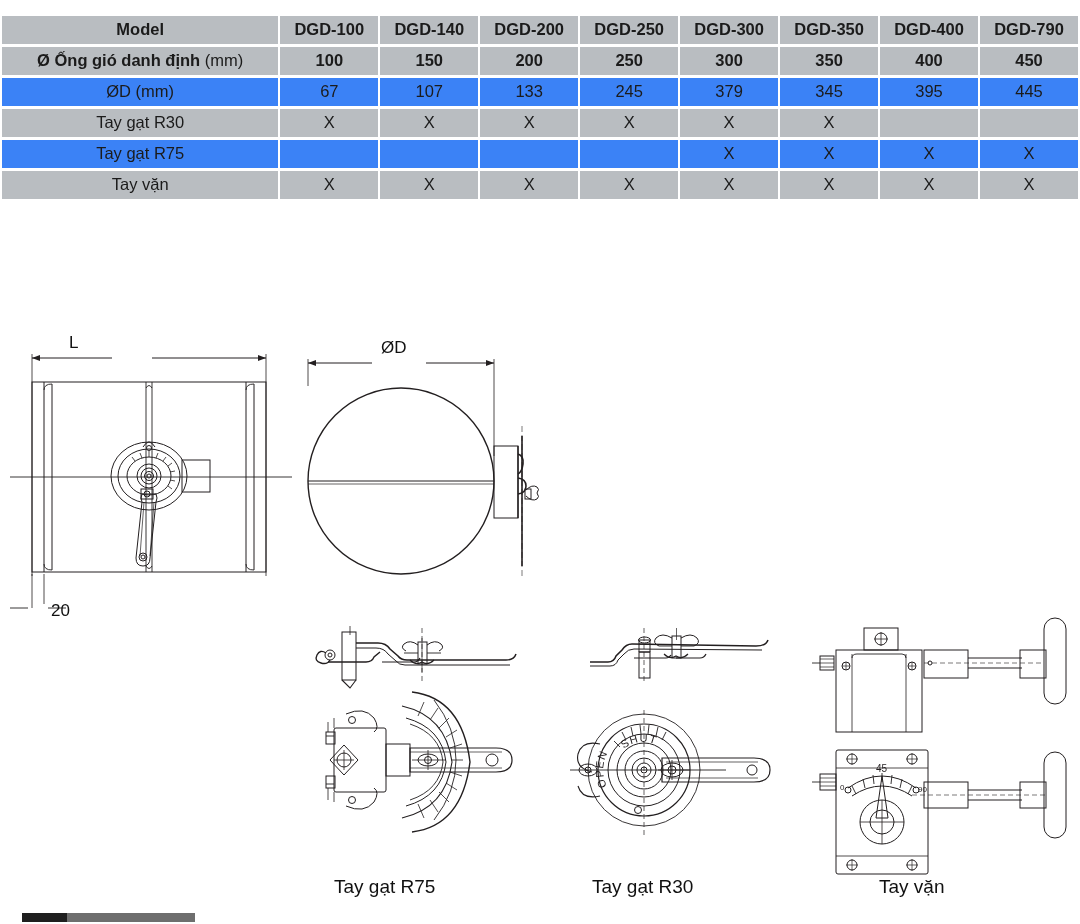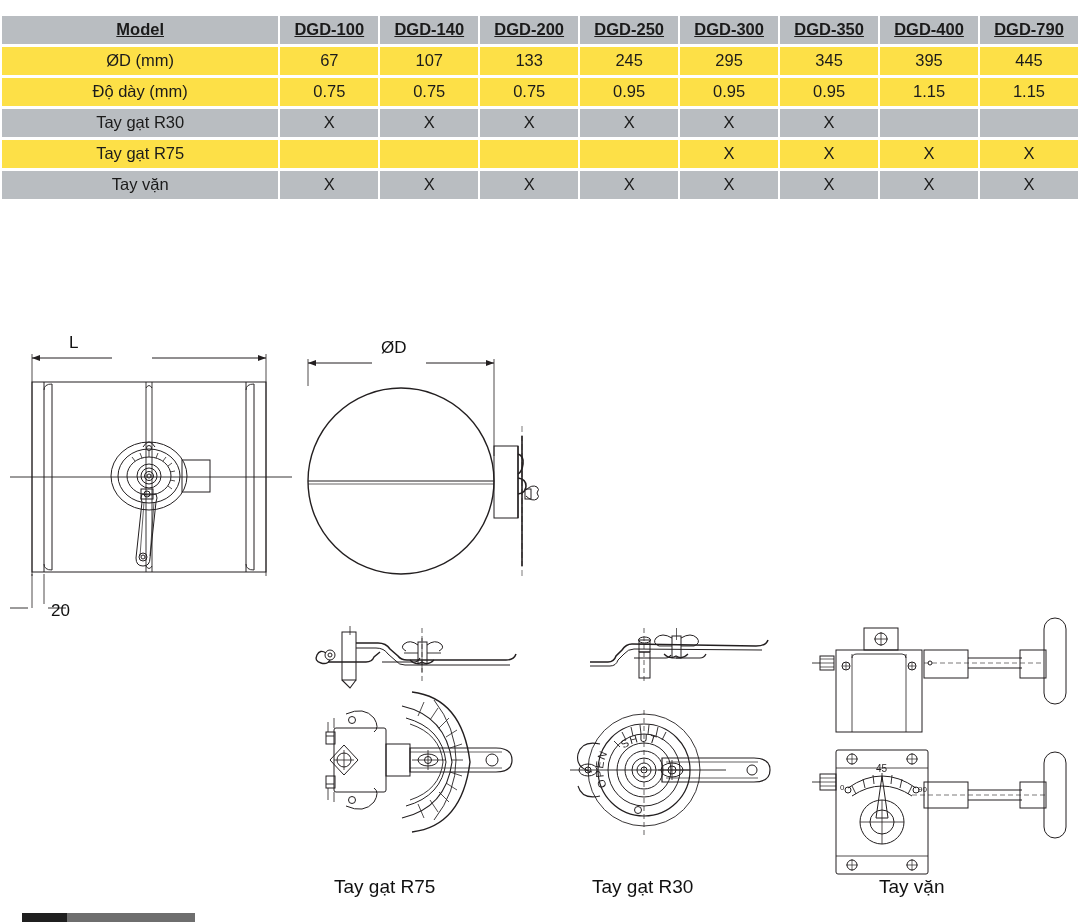--- a/index.html
+++ b/index.html
@@ -24,22 +24,22 @@
     padding:0 2px;
     text-align:center;
     vertical-align:middle;
     font-size:16.5px;
     line-height:1.05;
     white-space:nowrap;
   }
   #spec-table .col-label{width:268px;}
   #spec-table .col-val{width:95px;}
   td.shade{background:#b9bdc1;}
-  td.plain{background:#fde047;}
-  td.bold{font-weight:bold;font-size:17px;text-decoration:underline;}
+  td.plain{background:#3b82f6;}
+  td.bold{font-weight:bold;font-size:17px;}
   .unit{font-weight:normal;}
   .xmark{font-size:17px;}
 
   
   #drawings{
     position:absolute;left:0;top:300px;width:1080px;height:624px;
   }
   .draw-svg{display:block;}
   .cap{
     position:absolute;
@@ -76,40 +76,40 @@
         <td class="shade bold">DGD-100</td>
         <td class="shade bold">DGD-140</td>
         <td class="shade bold">DGD-200</td>
         <td class="shade bold">DGD-250</td>
         <td class="shade bold">DGD-300</td>
         <td class="shade bold">DGD-350</td>
         <td class="shade bold">DGD-400</td>
         <td class="shade bold">DGD-790</td>
       </tr>
       <tr>
+        <td class="shade bold">Ø Ống gió danh định <span class="unit">(mm)</span></td>
+        <td class="shade bold">100</td>
+        <td class="shade bold">150</td>
+        <td class="shade bold">200</td>
+        <td class="shade bold">250</td>
+        <td class="shade bold">300</td>
+        <td class="shade bold">350</td>
+        <td class="shade bold">400</td>
+        <td class="shade bold">450</td>
+      </tr>
+      <tr>
         <td class="plain">ØD (mm)</td>
         <td class="plain">67</td>
         <td class="plain">107</td>
         <td class="plain">133</td>
         <td class="plain">245</td>
-        <td class="plain">295</td>
+        <td class="plain">379</td>
         <td class="plain">345</td>
         <td class="plain">395</td>
         <td class="plain">445</td>
-      </tr>
-      <tr>
-        <td class="plain">Độ dày (mm)</td>
-        <td class="plain">0.75</td>
-        <td class="plain">0.75</td>
-        <td class="plain">0.75</td>
-        <td class="plain">0.95</td>
-        <td class="plain">0.95</td>
-        <td class="plain">0.95</td>
-        <td class="plain">1.15</td>
-        <td class="plain">1.15</td>
       </tr>
       <tr>
         <td class="shade">Tay gạt R30</td>
         <td class="shade xmark">X</td>
         <td class="shade xmark">X</td>
         <td class="shade xmark">X</td>
         <td class="shade xmark">X</td>
         <td class="shade xmark">X</td>
         <td class="shade xmark">X</td>
         <td class="shade"></td>

